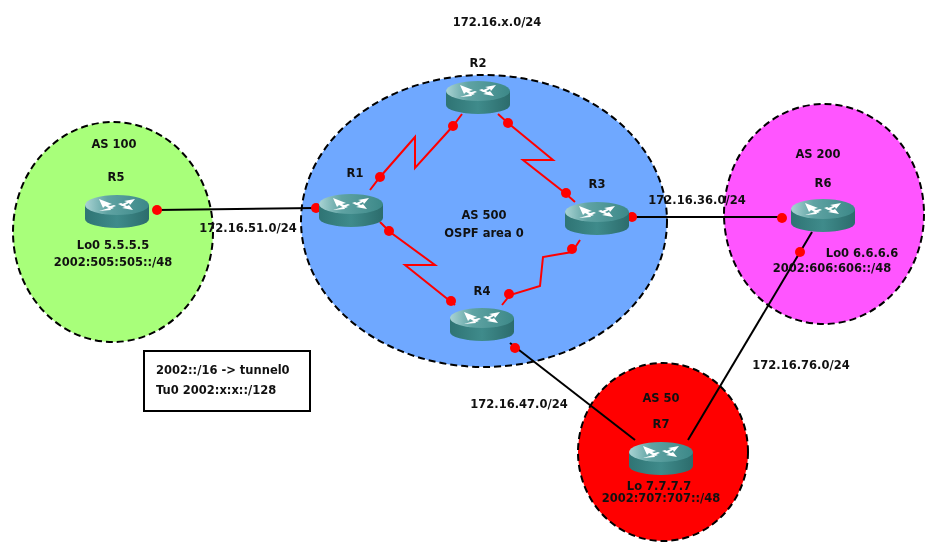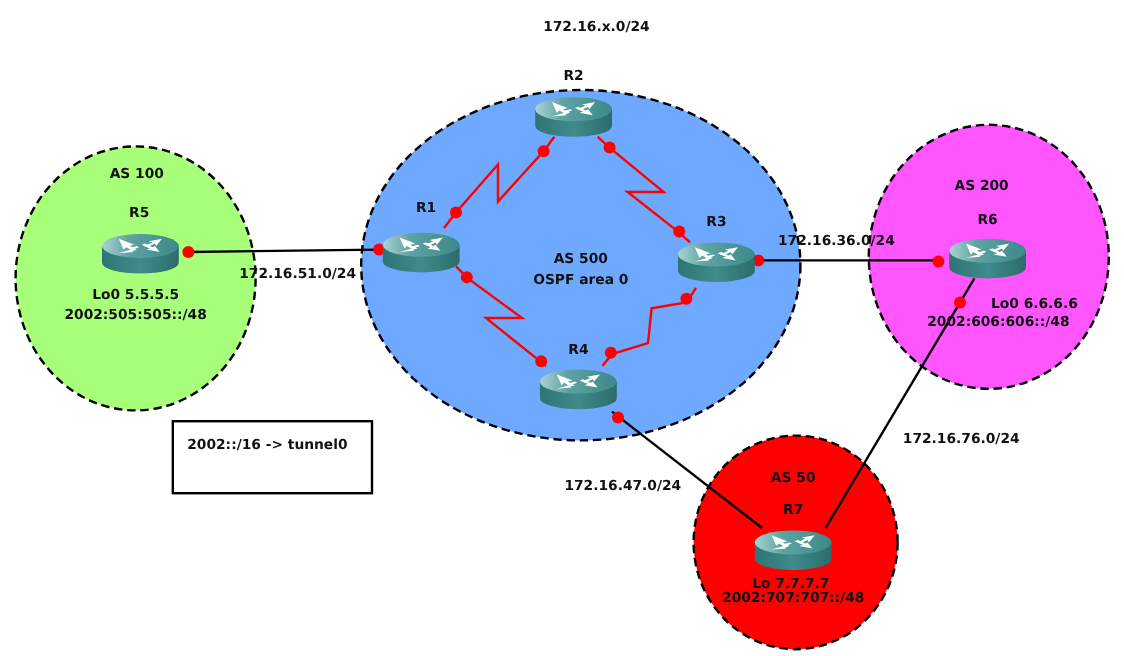--- a/index.html
+++ b/index.html
@@ -119,13 +119,14 @@
   <text class="lbl" x="661" y="502" text-anchor="middle">2002:707:707::/48</text>
 
   <text class="lbl" x="248" y="232" text-anchor="middle">172.16.51.0/24</text>
   <text class="lbl" x="697" y="204" text-anchor="middle">172.16.36.0/24</text>
   <text class="lbl" x="519" y="408" text-anchor="middle">172.16.47.0/24</text>
   <text class="lbl" x="801" y="369" text-anchor="middle">172.16.76.0/24</text>
 </svg>
 
 <div class="note-box">
   <span class="note-line">2002::/16 -&gt; tunnel0</span>
+  <span class="note-line">Tu0 2002:x:x::/128</span>
 </div>
 
 </body></html>

